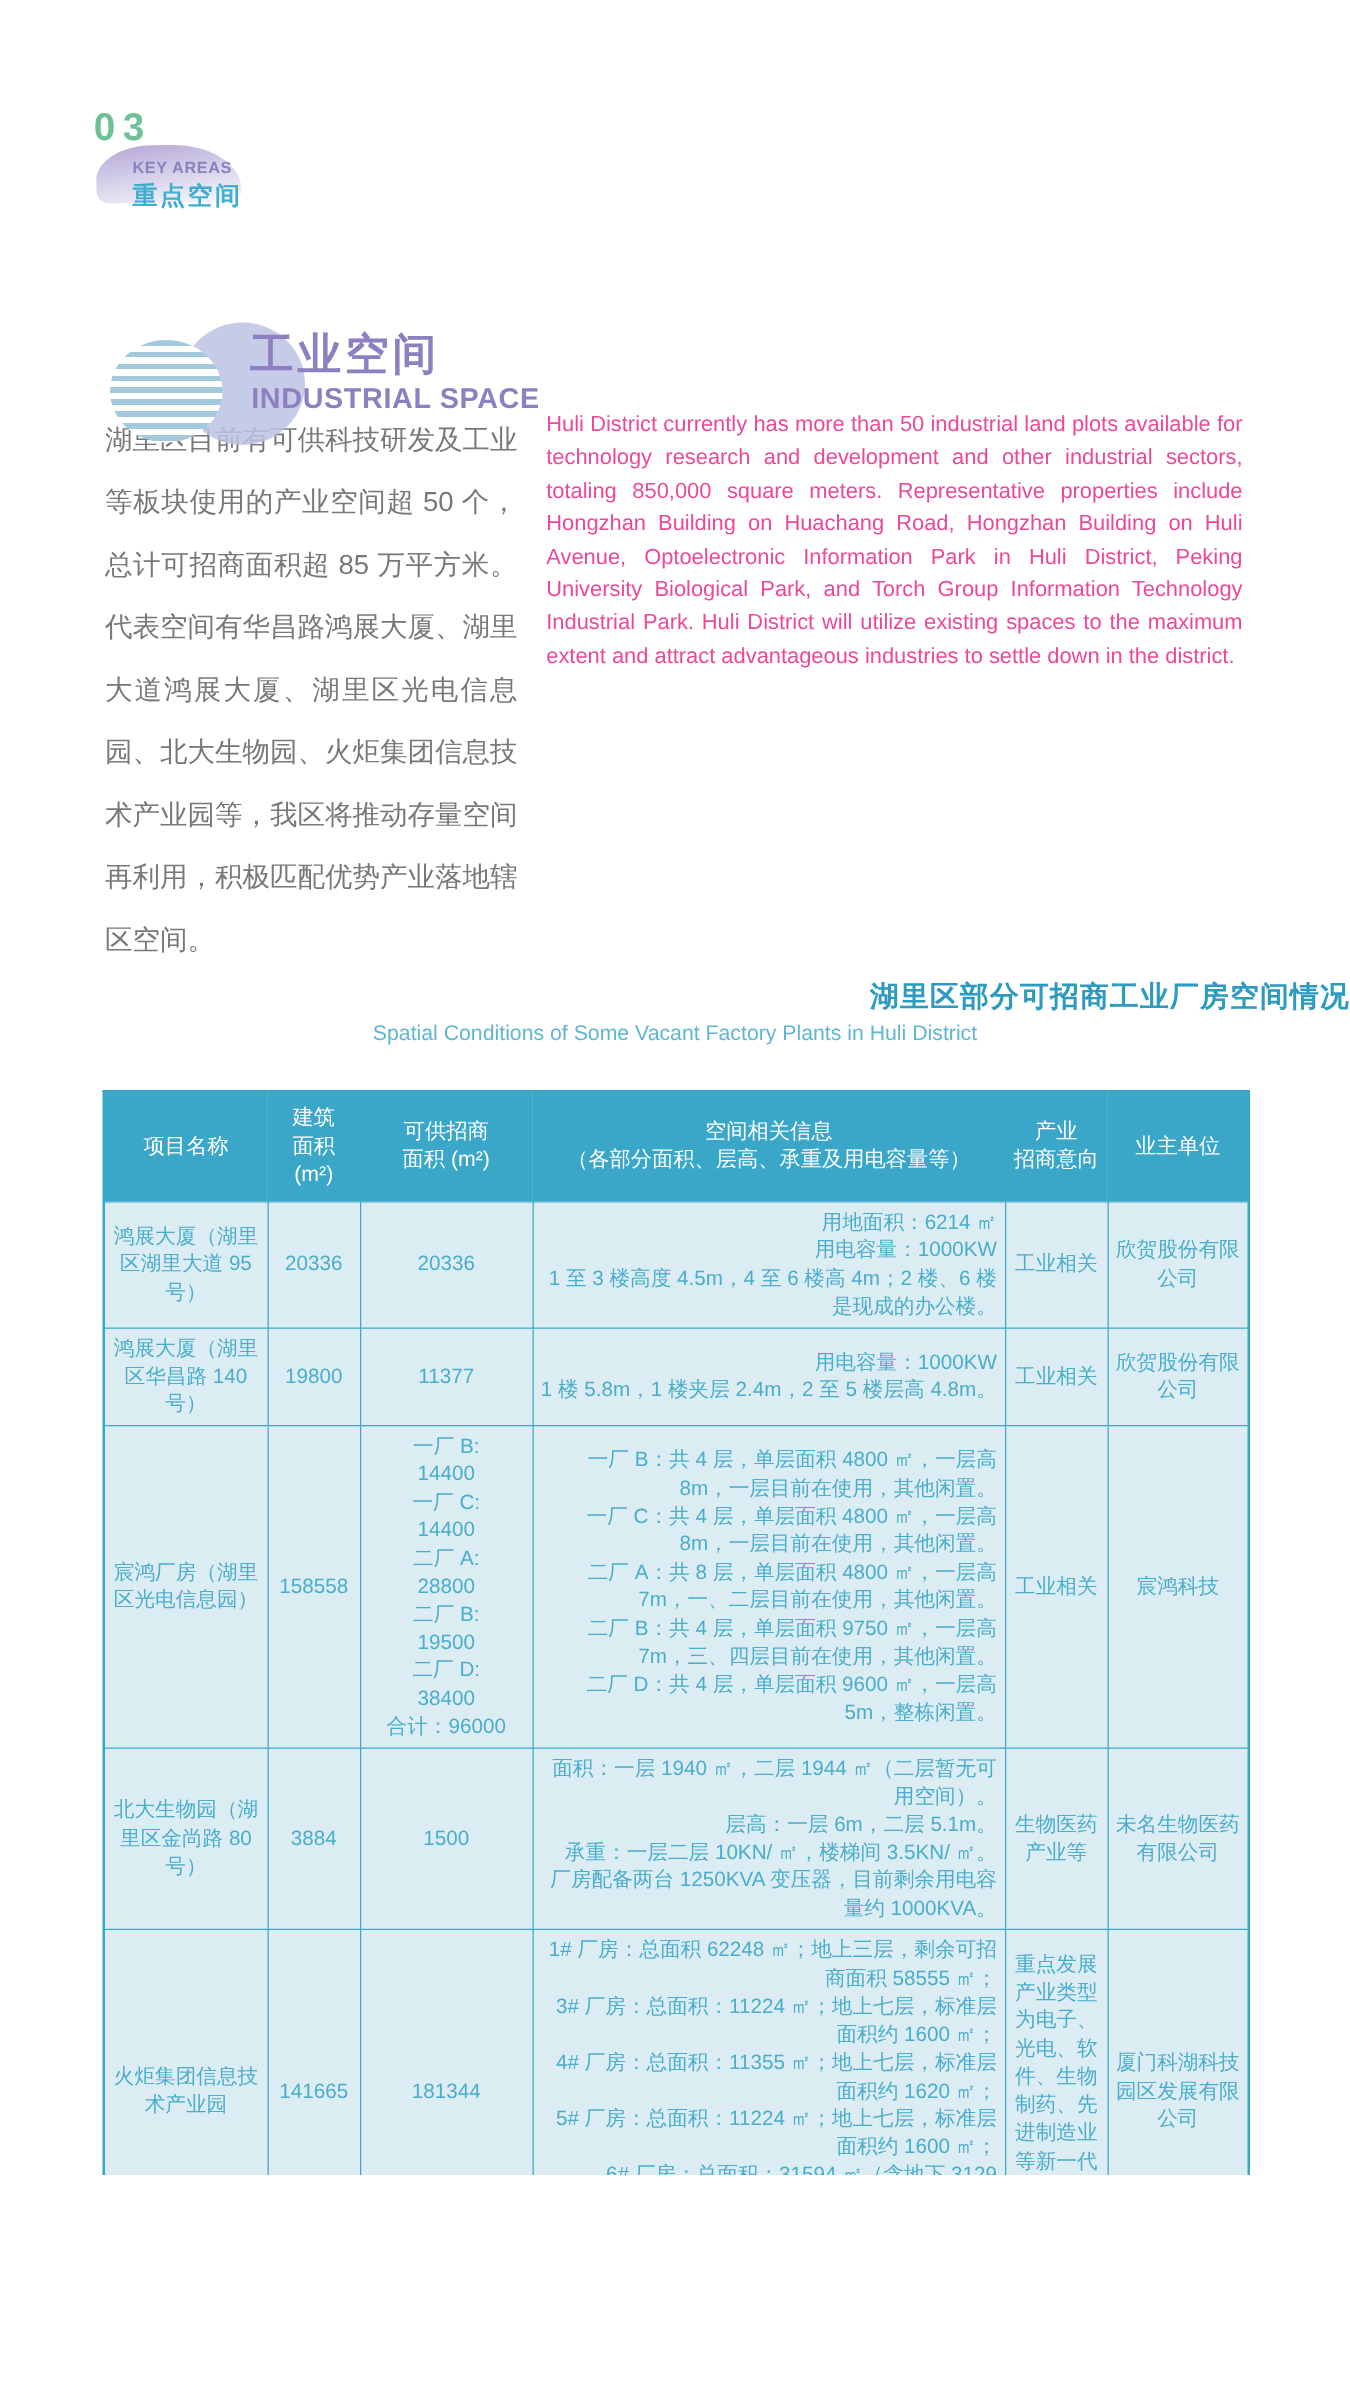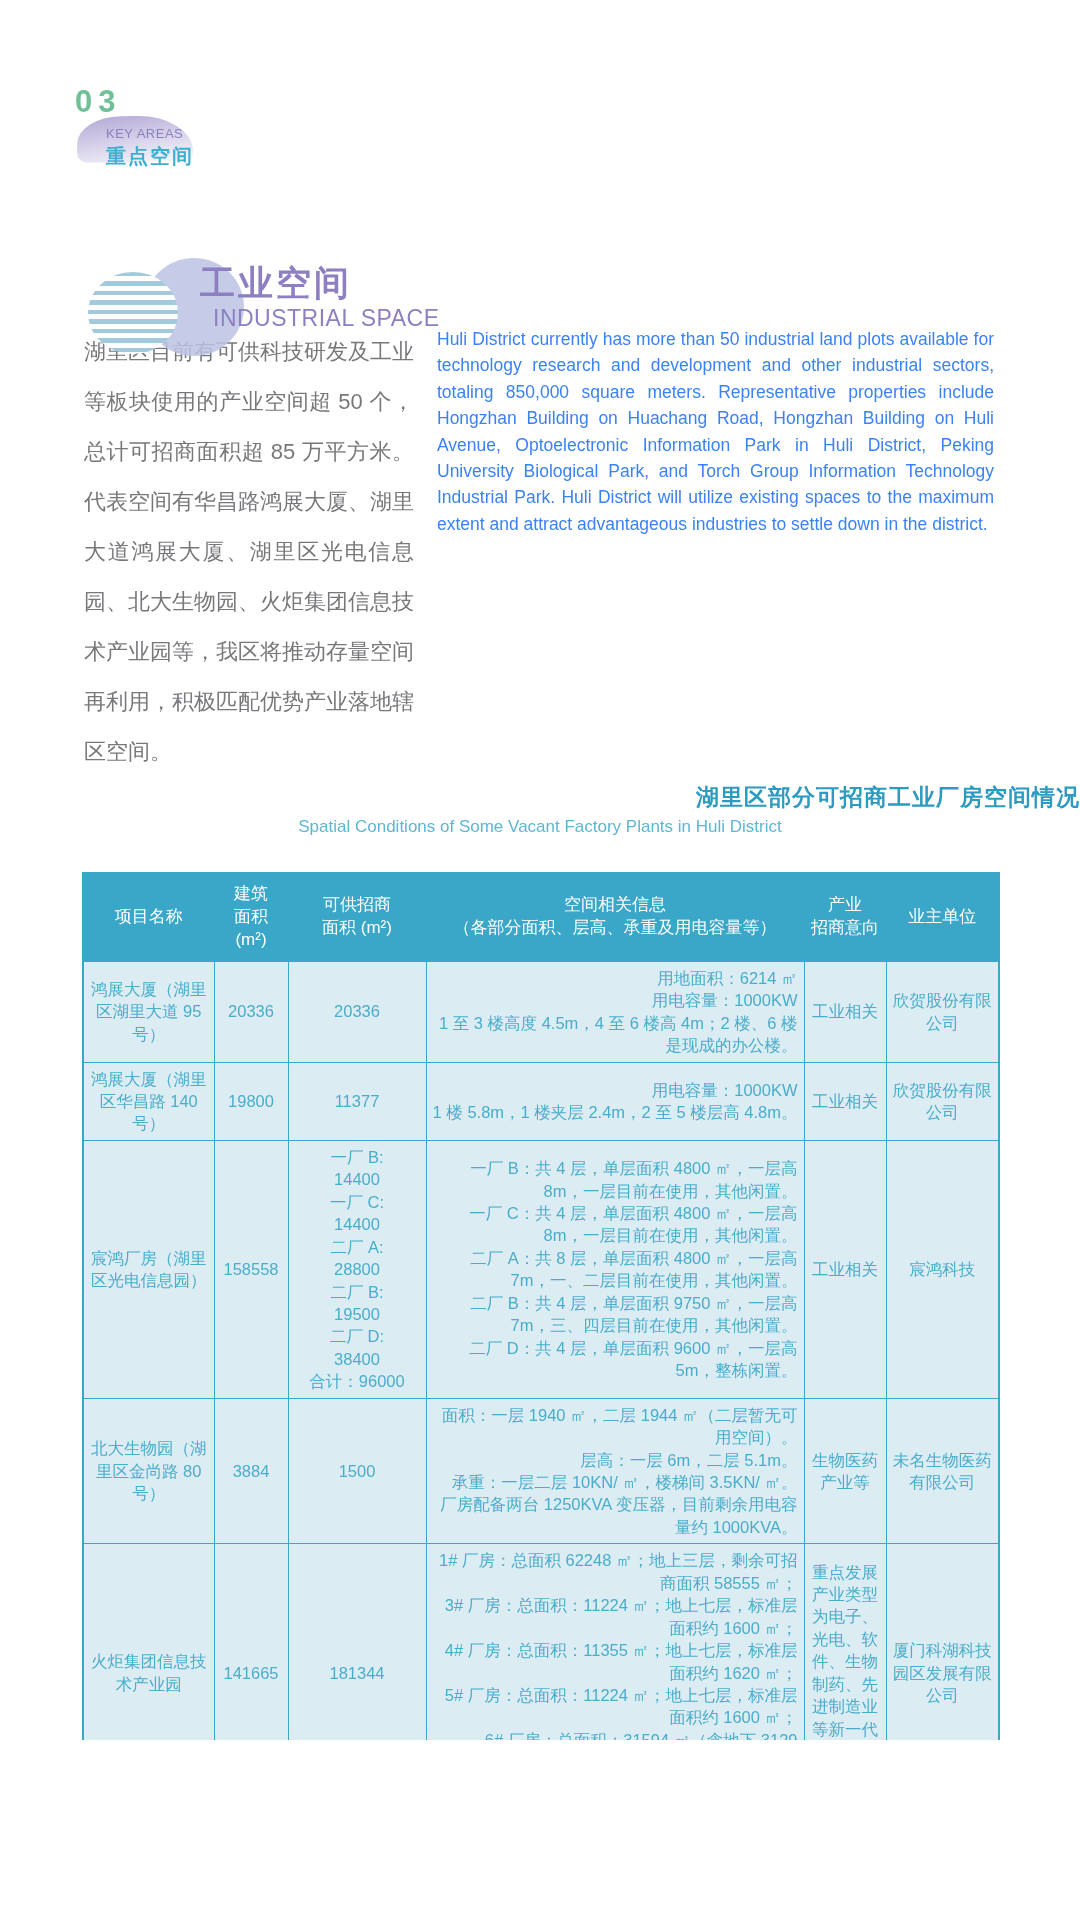--- a/index.html
+++ b/index.html
@@ -5,37 +5,37 @@
   * { margin:0; padding:0; box-sizing:border-box; }
   body { background:#ffffff; font-family:"Liberation Sans", sans-serif; }
   .page { position:relative; width:1080px; height:1740px; background:#ffffff; overflow:hidden; }
 
   
   .badge { position:absolute; left:75px; top:84px; width:170px; height:100px; }
   .badge-swoosh { position:absolute; left:2px; top:32px; width:116px; height:46px; z-index:1;
       background:linear-gradient(172deg,#b3a7d4 0%,#cfc8e6 40%,#efedf7 85%,#faf9fd 100%);
       border-radius:48% 60% 10px 14px / 75% 100% 12px 12px; transform:rotate(-1deg); }
   .badge-number { position:relative; z-index:2; font-size:31px; font-weight:bold; color:#6fc096; letter-spacing:6px; }
-  .badge-en { position:absolute; left:31px; top:42px; z-index:2; font-size:13px; font-weight:normal; color:#8a82bd; letter-spacing:0.5px; }
+  .badge-en { position:absolute; left:31px; top:42px; z-index:2; font-size:13px; font-weight:bold; color:#8a82bd; letter-spacing:0.5px; }
   .badge-cn { position:absolute; left:31px; top:59px; z-index:2; font-size:20px; font-weight:bold; color:#3fafcf; letter-spacing:2px; }
 
   
   .logo { position:absolute; left:88px; top:258px; width:480px; height:95px; }
   .logo-circle-purple { position:absolute; left:56px; top:0px; width:100px; height:98px; border-radius:50%;
       background:#bcc3e4; opacity:0.85; z-index:1; }
   .logo-circle-striped { position:absolute; left:0px; top:14px; width:90px; height:82px; border-radius:50%; z-index:2;
       background:repeating-linear-gradient(180deg,#a3cadc 0px,#a3cadc 4.5px,#ffffff 4.5px,#ffffff 9.5px); }
   .logo-cn { position:absolute; left:112px; top:2px; z-index:3; font-size:35px; font-weight:bold; color:#8d7fc0; letter-spacing:3px; }
-  .logo-en { position:absolute; left:113px; top:47px; z-index:3; font-size:23px; font-weight:normal; color:#8d7fc0; letter-spacing:0.5px;margin-left:12px; }
+  .logo-en { position:absolute; left:113px; top:47px; z-index:3; font-size:23px; font-weight:bold; color:#8d7fc0; letter-spacing:0.5px; }
 
   
   .intro-cn { position:absolute; left:84px; top:327px; width:330px; font-size:22px; line-height:50px;
       color:#77787b; text-align:justify; }
   .intro-en { position:absolute; left:437px; top:326px; width:557px; font-size:17.5px; line-height:26.4px;
-      color:#3b82f6; text-align:justify; }
+      color:#ec4899; text-align:justify; }
 
   
   .table-title { position:absolute; left:0; top:782px; width:1080px; text-align:right;
       font-size:23px; font-weight:bold; color:#2d9abf; letter-spacing:1px; }
   .table-subtitle { position:absolute; left:0; top:817px; width:1080px; text-align:center;
       font-size:17px; color:#5fb6d3; }
 
   
   .factory-table { position:absolute; left:82px; top:872px; width:916px; border-collapse:collapse;
       table-layout:fixed; border:2px solid #3aa7c8; }

